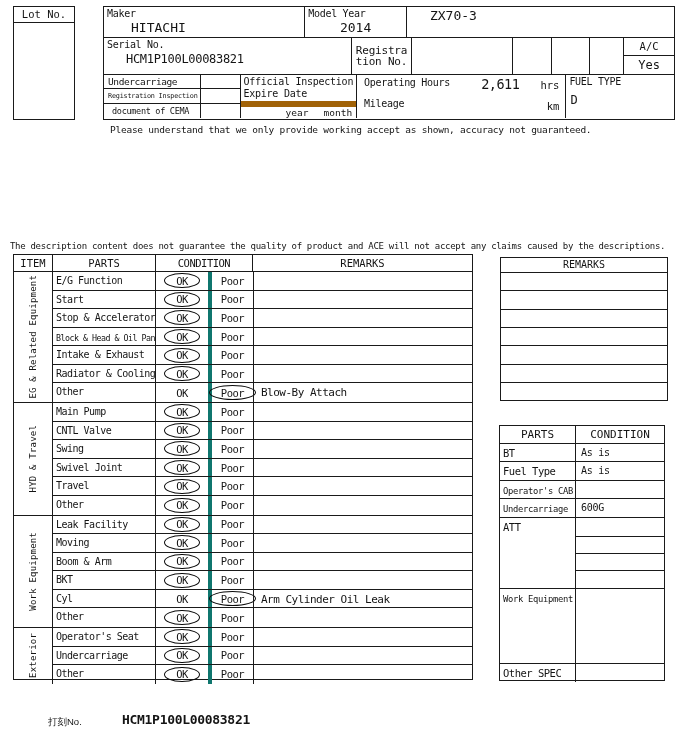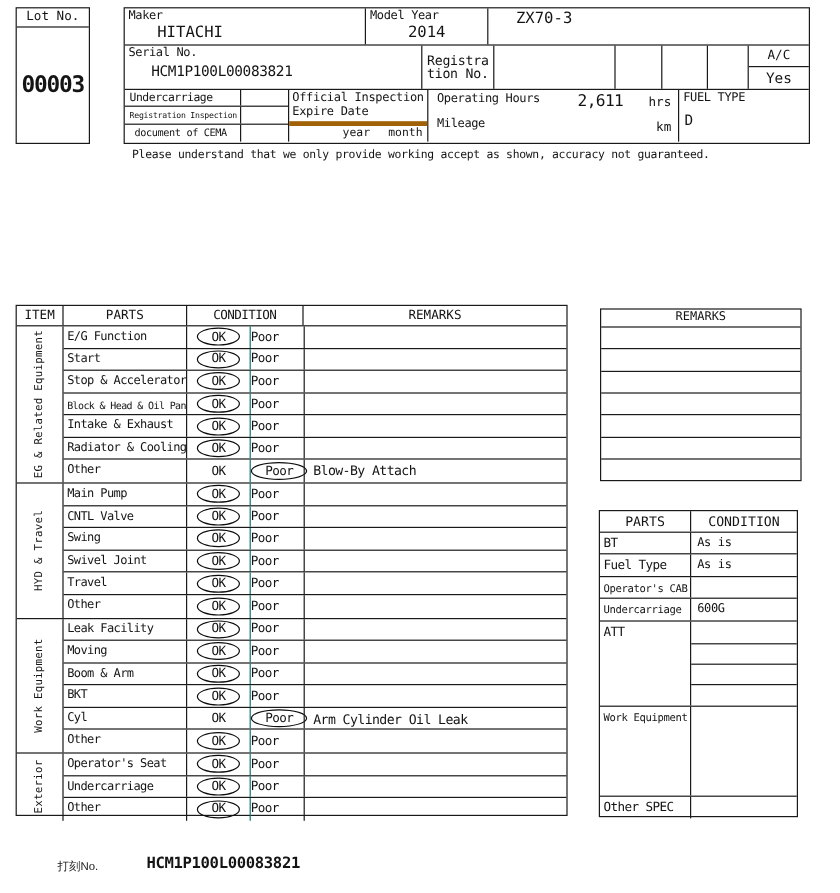--- a/index.html
+++ b/index.html
@@ -30,21 +30,21 @@
   .ac-top{height:18px;border-bottom:1px solid #1a1a1a;text-align:center;font-size:10.5px;padding-top:2px}
   .ac-bottom{text-align:center;font-size:12px;padding-top:2px}
   .doc-row{display:flex;height:14.33px;border-bottom:1px solid #1a1a1a}
   .doc-row:last-child{border-bottom:none}
   .doc-label{width:97px;border-right:1px solid #1a1a1a;display:flex;align-items:center;padding-left:4px;white-space:nowrap}
   .doc-label.sz9{font-size:9.5px;letter-spacing:-0.4px}
   .doc-label.sz7{font-size:6.8px;letter-spacing:-0.2px}
   .doc-label.sz85{font-size:8.5px;letter-spacing:-0.3px;padding-left:8px}
   .doc-box{flex:1}
   .insp-top{height:26px;font-size:10px;letter-spacing:-0.25px;padding:1px 0 0 3px;line-height:12px}
-  .insp-bottom{height:16px;border-top:4px solid #a16207;display:flex;align-items:center;font-size:9.5px;padding:0 4px 1px 45px;justify-content:space-between}
+  .insp-bottom{height:16px;border-top:6px solid #a16207;display:flex;align-items:flex-start;font-size:9.5px;padding:0 4px 1px 45px;justify-content:space-between}
   .oper-line{display:flex;align-items:flex-start;padding:1px 6px 0 4px;height:21px}
   .oper-line .oper-val{margin-left:auto;font-size:13.5px;letter-spacing:-0.5px;padding-right:10px}
   .oper-line .u{width:30px;text-align:right;font-size:10.5px;padding-top:3px}
   .oper-line .u.km{margin-left:auto}
   .fuel-val{font-size:12px;padding:6px 0 0 4px}
   .note1{left:110px;top:124px;font-size:9.5px;letter-spacing:-0.25px;white-space:nowrap}
   .note2{left:10px;top:241px;font-size:9px;letter-spacing:-0.3px;white-space:nowrap}
   
   .main-table{left:13px;top:254px;width:460px;height:426px;border:1.4px solid #1a1a1a}
   .mt-header{display:flex;height:17px;border-bottom:1px solid #1a1a1a;font-size:10.5px}
@@ -54,21 +54,21 @@
   .mt-section{display:flex}
   .mt-section + .mt-section{border-top:1px solid #1a1a1a}
   .mt-item{width:39px;border-right:1px solid #1a1a1a;display:flex;align-items:center;justify-content:center}
   .vtext{writing-mode:vertical-rl;transform:rotate(180deg);font-size:9px;letter-spacing:0.2px;white-space:nowrap}
   .mt-rows{flex:1}
   .mt-row{display:flex;height:18.59px;border-bottom:1px solid #1a1a1a}
   .mt-row:last-child{border-bottom:none}
   .mt-part{width:103px;border-right:1px solid #1a1a1a;font-size:10px;letter-spacing:-0.5px;padding:3px 0 0 3px;white-space:nowrap;overflow:hidden}
   .mt-part.small{font-size:8.3px;letter-spacing:-0.5px;padding-top:5px}
   .mt-ok{width:52px;display:flex;align-items:center;justify-content:center}
-  .mt-poor{width:45px;border-left:1px solid #0f766e;display:flex;align-items:center;justify-content:flex-start}
+  .mt-poor{width:45px;border-left:4px solid #0f766e;display:flex;align-items:center;justify-content:center}
   .mt-remark{flex:1;border-left:1px solid #1a1a1a;font-size:11px;letter-spacing:-0.5px;padding:3px 0 0 7px;white-space:nowrap}
   .cond{font-size:10.5px;letter-spacing:-0.5px;line-height:14px}
   .cond.circled{border:1.5px solid #0c0c0c;border-radius:50%;padding:0 11px;height:15px;display:inline-flex;align-items:center;justify-content:center}
   
   .remarks-table{left:500px;top:257px;width:168px;height:144px;border:1.4px solid #1a1a1a}
   .rt-header{height:15px;border-bottom:1px solid #1a1a1a;text-align:center;font-size:10px;padding-top:1px}
   .rt-row{height:18.35px;border-bottom:1px solid #1a1a1a;font-size:10px;padding:2px 0 0 4px}
   .rt-row:last-child{border-bottom:none}
   
   .spec-table{left:499px;top:425px;width:166px;height:256px;border:1.4px solid #1a1a1a}
@@ -98,21 +98,20 @@
   .stamp-label{left:48px;top:716px;font-size:9.5px;font-family:Liberation Sans, sans-serif}
   .stamp-value{left:122px;top:712px;font-size:13px;font-weight:600;letter-spacing:-0.3px}
 </style>
 </head>
 <body>
 
 <div class="page">
 
   <div class="abs lot-box">
     <div class="lot-head">Lot No.</div>
-    <div class="lot-value">00003</div>
   </div>
 
   <div class="abs form-box">
     <div class="f-row r1">
       <div class="f-cell w-maker">
         <div class="f-label">Maker</div>
         <div class="v-maker">HITACHI</div>
       </div>
       <div class="f-cell w-my">
         <div class="f-label">Model Year</div>
@@ -173,20 +172,21 @@
         </div>
       </div>
       <div class="f-cell w-fuel">
         <div class="f-label">FUEL TYPE</div>
         <div class="fuel-val">D</div>
       </div>
     </div>
   </div>
 
   <div class="abs note1">Please understand that we only provide working accept as shown, accuracy not guaranteed.</div>
+  <div class="abs note2">The description content does not guarantee the quality of product and ACE will not accept any claims caused by the descriptions.</div>
 
   <div class="abs main-table">
     <div class="mt-header">
       <div class="mth item">ITEM</div>
       <div class="mth parts">PARTS</div>
       <div class="mth cond">CONDITION</div>
       <div class="mth rem">REMARKS</div>
     </div>
     <div id="mt-body">
         <div class="mt-section">

